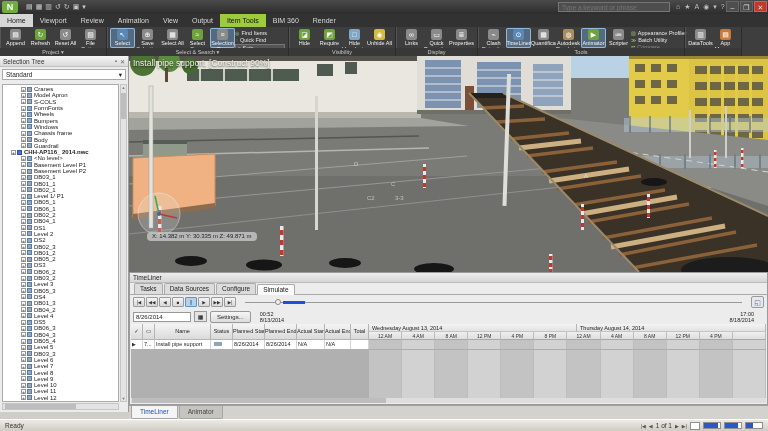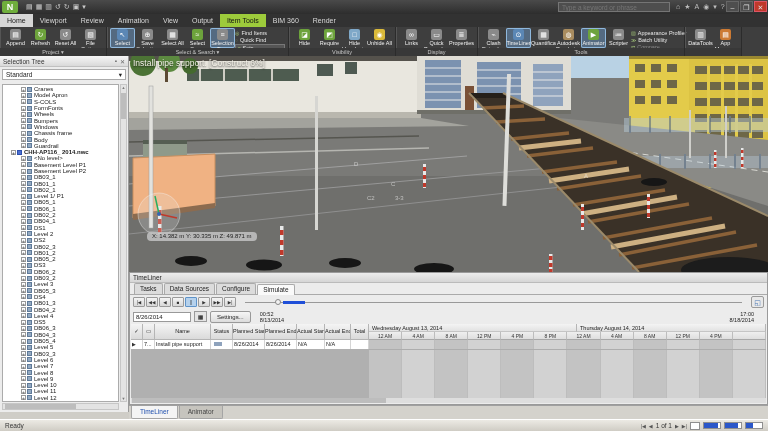--- a/index.html
+++ b/index.html
@@ -866,21 +866,21 @@
       <text x="455" y="122">A</text>
     </g>
 
     <g>
       <circle cx="30" cy="158" r="21" fill="rgba(230,230,230,0.22)" stroke="rgba(245,245,245,0.4)"></circle>
       <line x1="30" y1="158" x2="48" y2="162" stroke="#c0392b" stroke-width="1.5"></line>
       <line x1="30" y1="158" x2="26" y2="140" stroke="#27ae60" stroke-width="1.5"></line>
       <circle cx="30" cy="158" r="2" fill="#3465b0"></circle>
     </g>
   </svg>
-  <div class="vp-overlay">Install pipe support. [Construct 6%]</div>
+  <div class="vp-overlay">Install pipe support. [Construct 90%]</div>
   <div class="vp-coords">X: 14.382 m  Y: 30.335 m  Z: 49.871 m</div>
 </div>
 
 <div class="timeliner">
   <div class="tl-title">TimeLiner</div>
   <div class="tl-tabs">
 
   <span class="tl-tab">Tasks</span>
       <span class="tl-tab">Data Sources</span>
       <span class="tl-tab">Configure</span>

